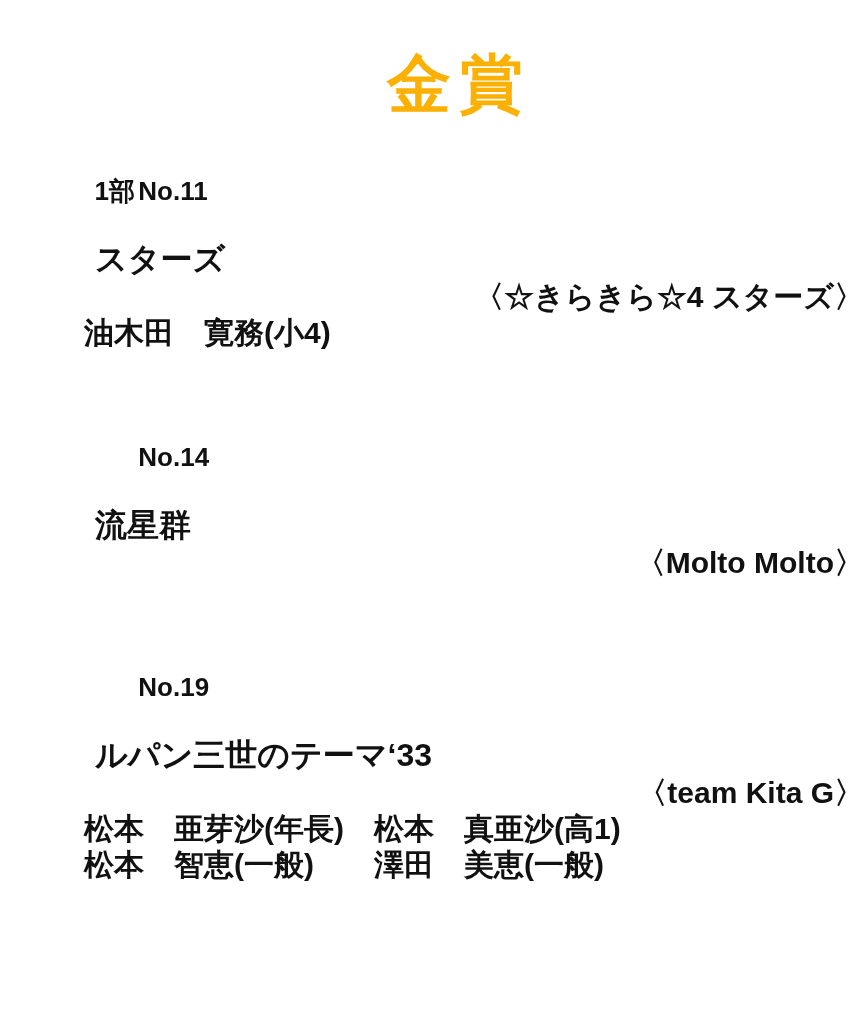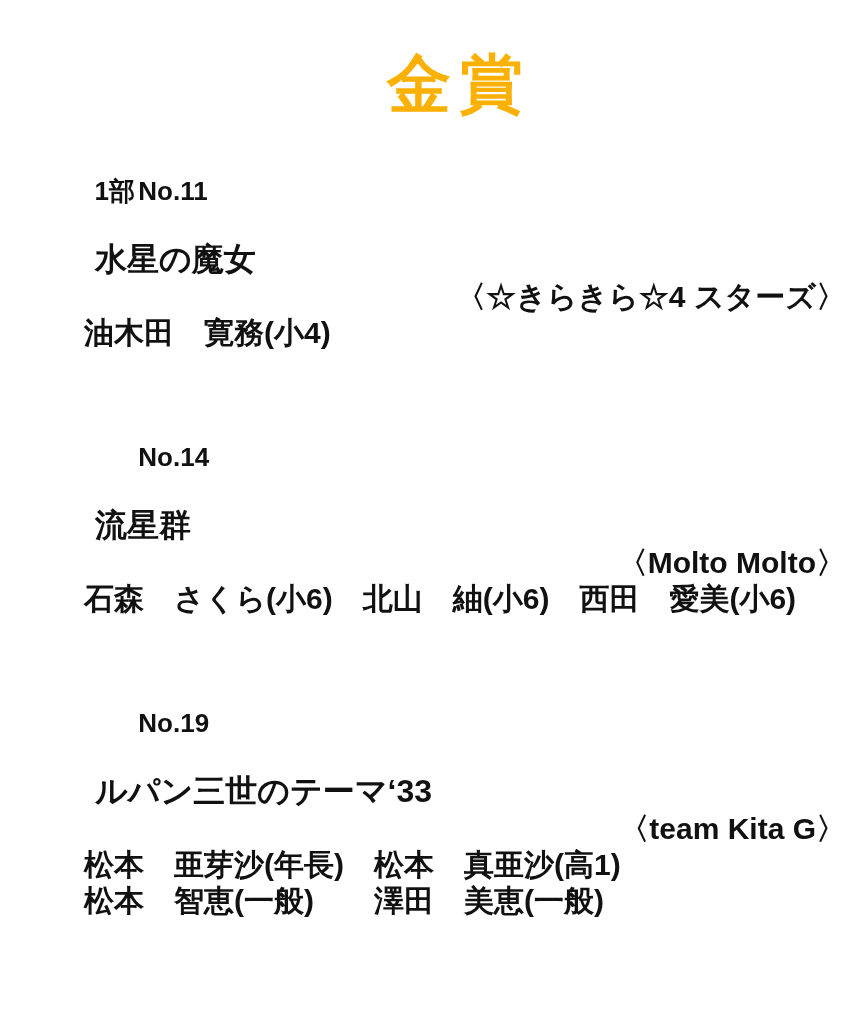--- a/index.html
+++ b/index.html
@@ -47,53 +47,51 @@
   .song {
     margin-left: 95px;
     font-size: 32px;
     line-height: 40px;
     white-space: pre;
   }
   .group {
     font-size: 30px;
     line-height: 36px;
     text-align: right;
-    padding-right: 18px;
     white-space: pre;
   }
   .member-line {
     margin-left: 84px;
     font-size: 30px;
     line-height: 36px;
     white-space: pre;
   }
 </style>
 </head>
 <body>
 
 <div class="page">
 
   <h1 class="title" style="color: rgb(251, 177, 4);">金賞</h1>
 
   <div class="section first">
     <div class="entry-header">
       <span class="part">1部</span><span class="no">No.11</span>
     </div>
-    <div class="song">水星の魔女</div>
+    <div class="song">スターズ</div>
     <div class="group">〈☆きらきら☆4 スターズ〉</div>
     <div class="member-line">油木田　寛務(小4)</div>
   </div>
 
   <div class="section">
     <div class="entry-header">
       <span class="part"></span><span class="no">No.14</span>
     </div>
     <div class="song">流星群</div>
     <div class="group">〈Molto Molto〉</div>
-    <div class="member-line">石森　さくら(小6)　北山　紬(小6)　西田　愛美(小6)</div>
   </div>
 
   <div class="section">
     <div class="entry-header">
       <span class="part"></span><span class="no">No.19</span>
     </div>
     <div class="song">ルパン三世のテーマ‘33</div>
     <div class="group">〈team Kita G〉</div>
     <div class="member-line">松本　亜芽沙(年長)　松本　真亜沙(高1)</div>
     <div class="member-line">松本　智恵(一般)　　澤田　美恵(一般)</div>

